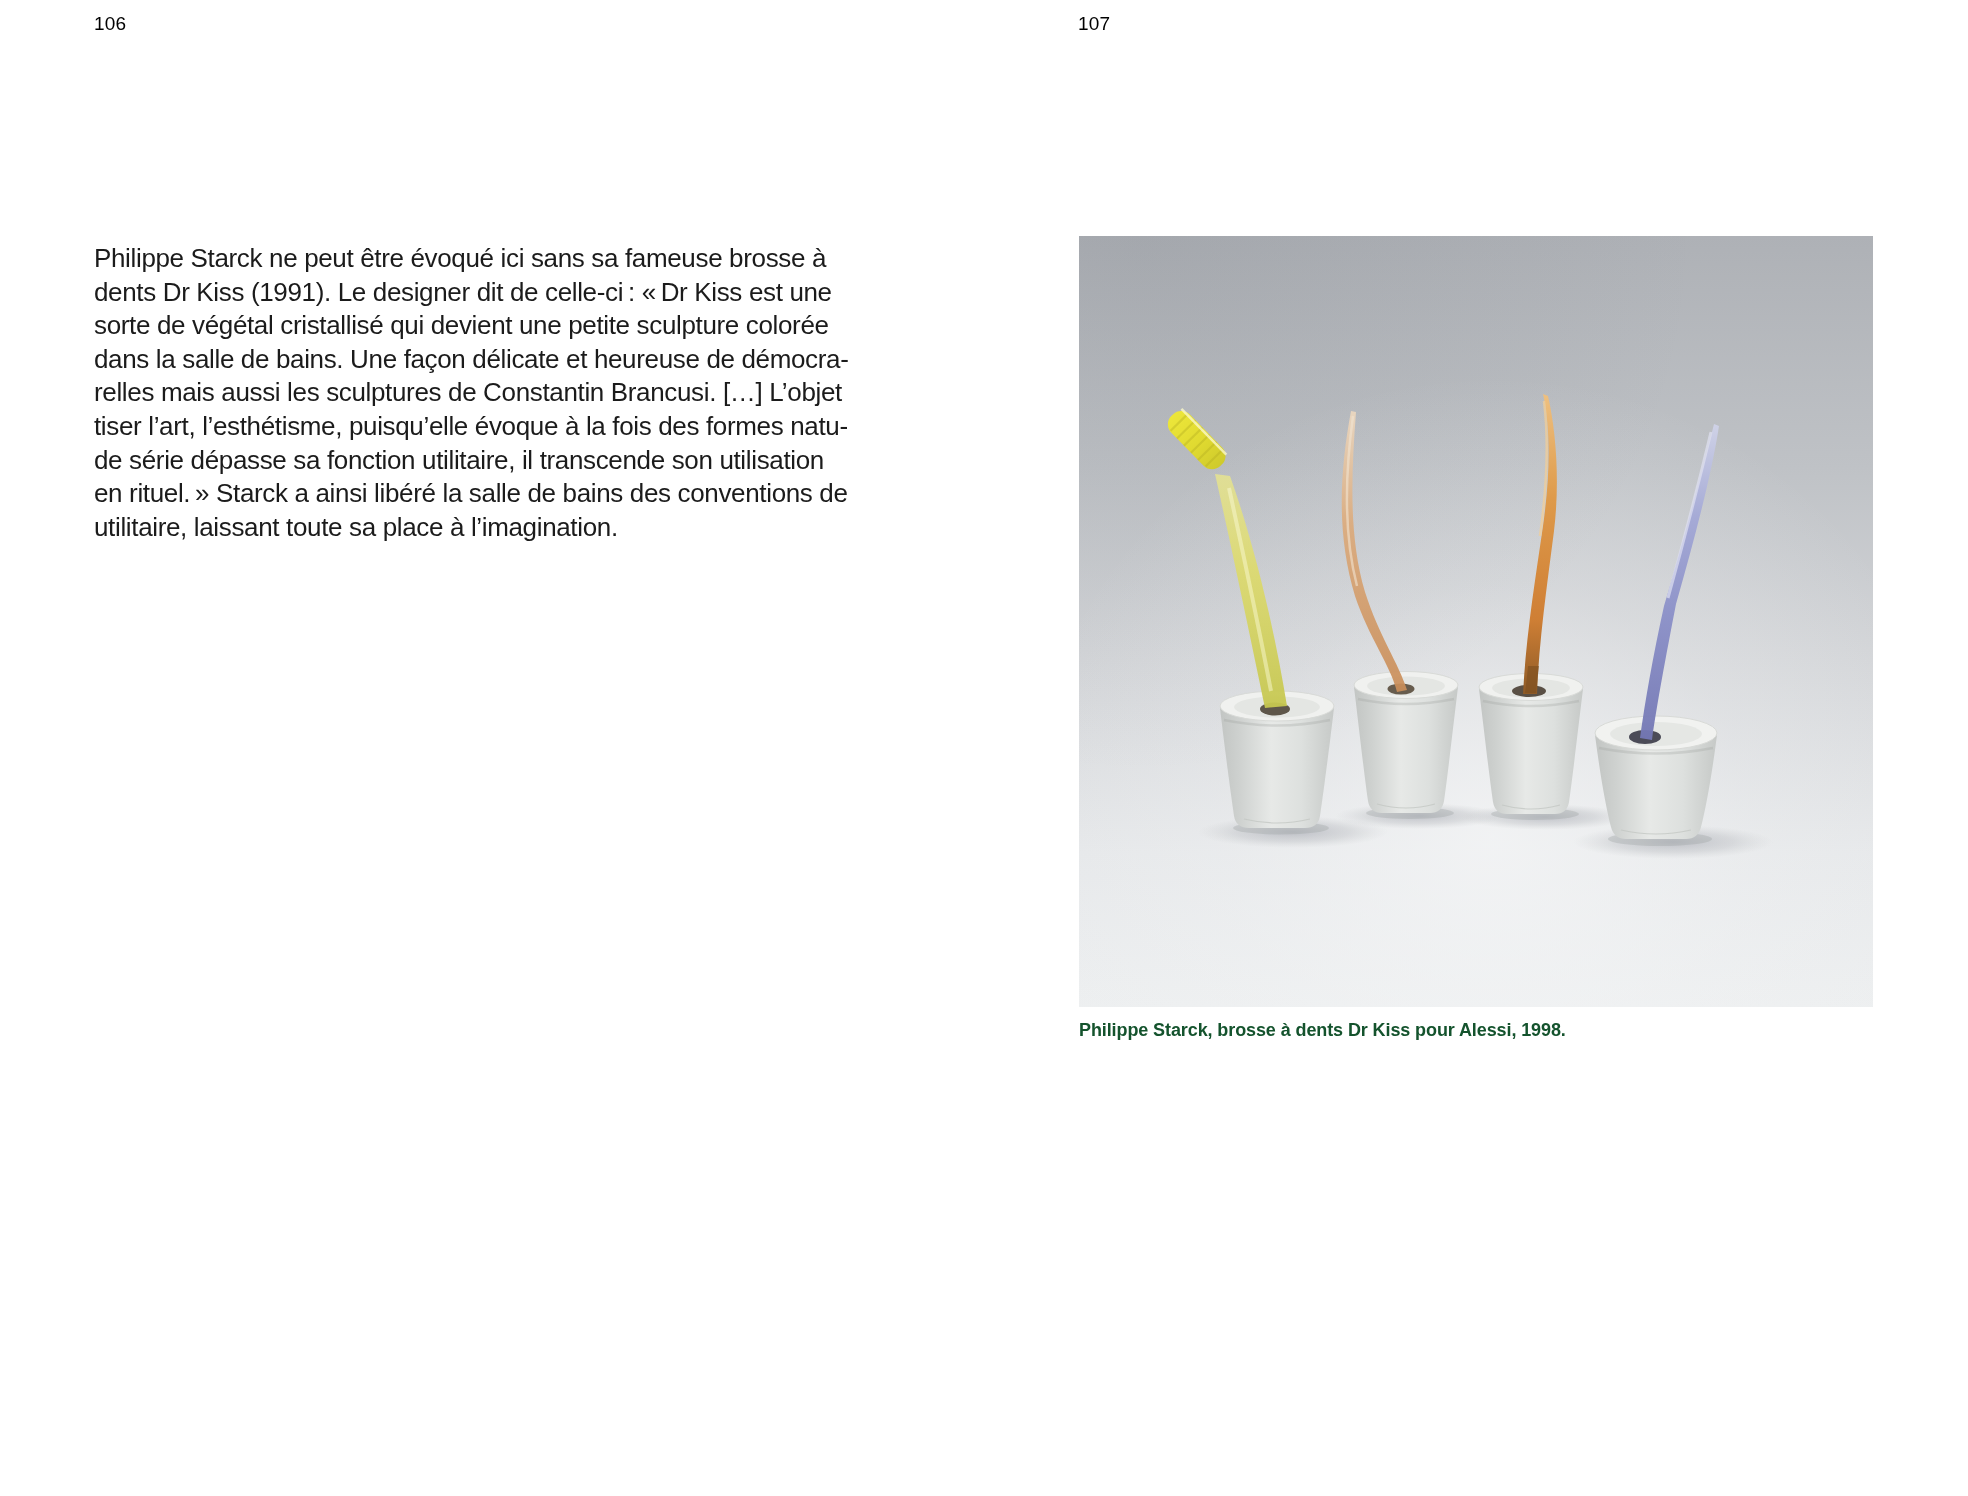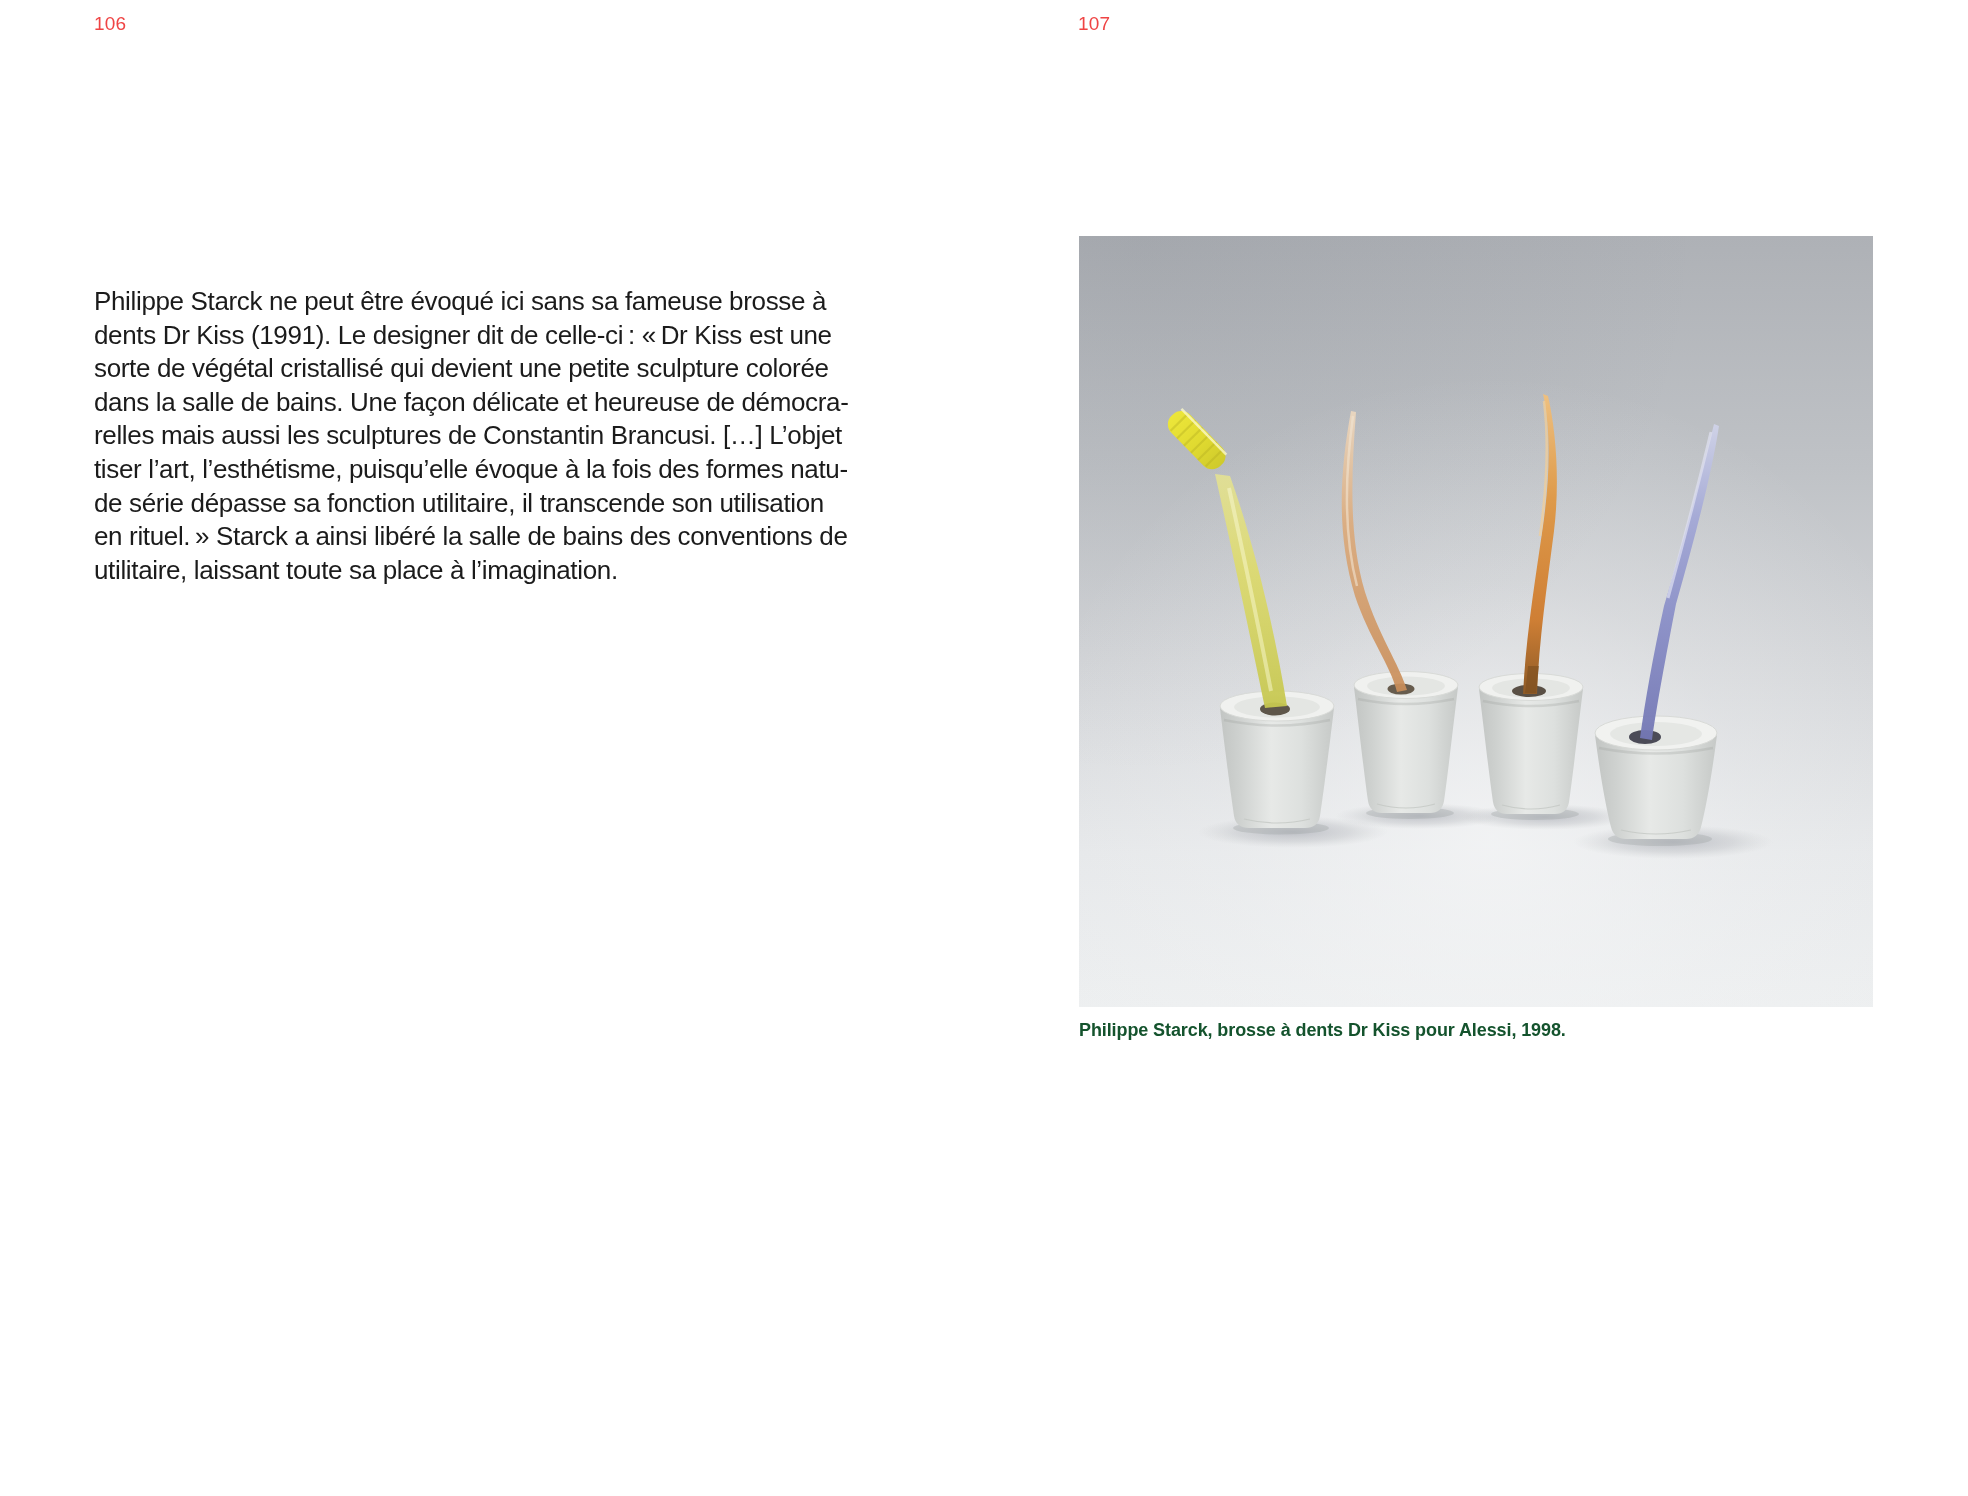--- a/index.html
+++ b/index.html
@@ -1,28 +1,28 @@
 <!DOCTYPE html>
 <html><head>
 <meta charset="utf-8">
 <style>
   html,body{margin:0;padding:0;background:#ffffff;}
   body{
     width:1968px;height:1496px;position:relative;overflow:hidden;
     font-family:"Liberation Sans", sans-serif;color:#1a1a1a;
   }
   .page-number{
-    position:absolute;top:13px;font-size:19px;letter-spacing:.2px;color:#ef4444;
+    position:absolute;top:13px;font-size:19px;letter-spacing:.2px;color:#000000;
   }
   .pn-left{left:94px;}
   .pn-right{left:1078px;text-align:right;}
   .text-block{
     position:absolute;left:94px;top:242px;
     font-size:26px;line-height:33.6px;letter-spacing:-0.35px;
-    white-space:nowrap;color:#1b1b1b;margin-top:43px;
+    white-space:nowrap;color:#1b1b1b;
   }
   .photo-frame{
     position:absolute;left:1079px;top:236px;width:794px;height:771px;
   }
   .photo-frame svg{display:block;width:794px;height:771px;}
   .caption{
     position:absolute;left:1079px;top:1020px;
     font-size:18px;font-weight:bold;letter-spacing:-0.1px;color:#14532d;
     white-space:nowrap;
   }

